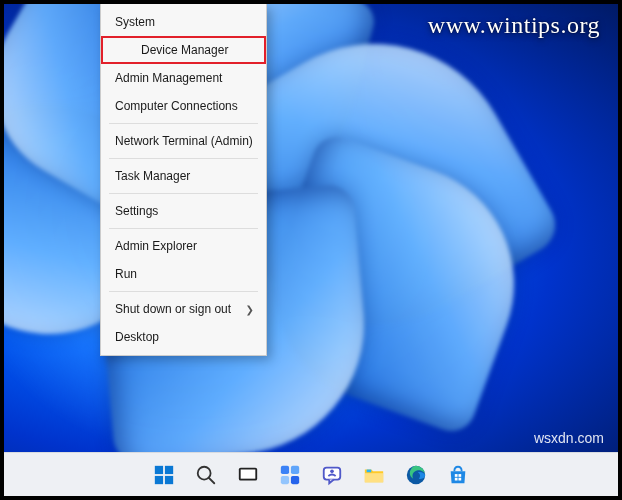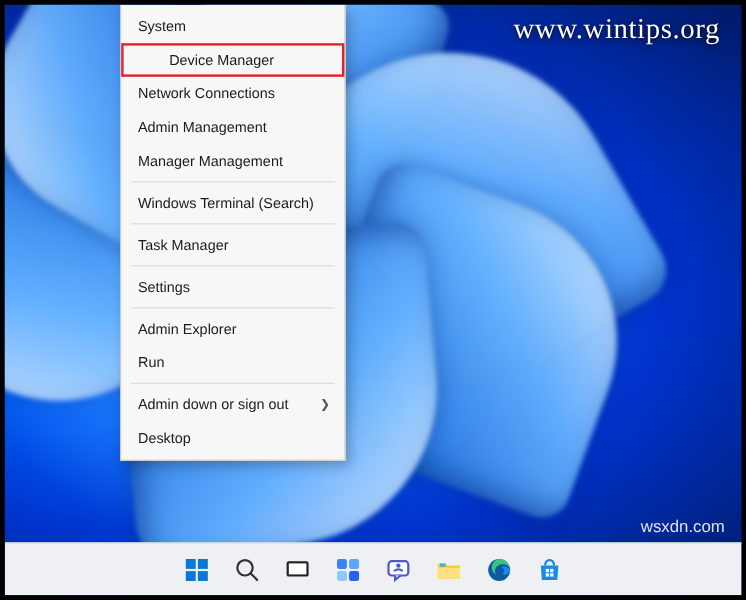--- a/index.html
+++ b/index.html
@@ -46,21 +46,21 @@
     .p2 { width: 280px; height: 280px; left: 260px; top: 80px; transform: rotate(60deg); }
     .p3 { width: 240px; height: 240px; left: 300px; top: 200px; transform: rotate(110deg); }
     .p4 { width: 260px; height: 260px; left: 130px; top: 230px; transform: rotate(175deg); }
     .p5 { width: 230px; height: 230px; left: -40px; top: 140px; transform: rotate(240deg); }
     .p6 { width: 200px; height: 200px; left: 20px;  top: 20px;  transform: rotate(300deg); }
 
     .context-menu {
       position: absolute;
       left: 96px;
       top: 0px;
-      width: 188px;
+      width: 167px;
       background: #f7f7f7;
       border: 1px solid #ccc;
       border-top: none;
       box-shadow: 4px 4px 10px rgba(0,0,0,0.25);
       padding: 4px 0;
       font-size: 12px;
       color: #1a1a1a;
     }
     .menu-item {
       padding: 7px 14px;
@@ -143,35 +143,34 @@
     <div class="petal p5"></div>
     <div class="petal p6"></div>
   </div>
 
   <div class="watermark">www.wintips.org</div>
   <div class="watermark2">wsxdn.com</div>
 
   <div class="context-menu">
     <div class="menu-item">System</div>
     <div class="menu-item highlighted">Device Manager</div>
-    <div class="menu-item">Network Connections</div>
     <div class="menu-item">Admin Management</div>
-    <div class="menu-item">Manager Management</div>
-    <div class="menu-sep"></div>
-    <div class="menu-item">Windows Terminal (Search)</div>
+    <div class="menu-item">Computer Connections</div>
+    <div class="menu-sep"></div>
+    <div class="menu-item">Network Terminal (Admin)</div>
     <div class="menu-sep"></div>
     <div class="menu-item">Task Manager</div>
     <div class="menu-sep"></div>
     <div class="menu-item">Settings</div>
     <div class="menu-sep"></div>
     <div class="menu-item">Admin Explorer</div>
     <div class="menu-item">Run</div>
     <div class="menu-sep"></div>
     <div class="menu-item">
-      <span>Admin down or sign out</span>
+      <span>Shut down or sign out</span>
       <span class="chevron">❯</span>
     </div>
     <div class="menu-item">Desktop</div>
   </div>
 
   <div class="taskbar">
 
     <div class="tb-item">
       <svg viewBox="0 0 24 24">
         <rect x="2" y="2" width="9" height="9" fill="#0a78d4"></rect>

